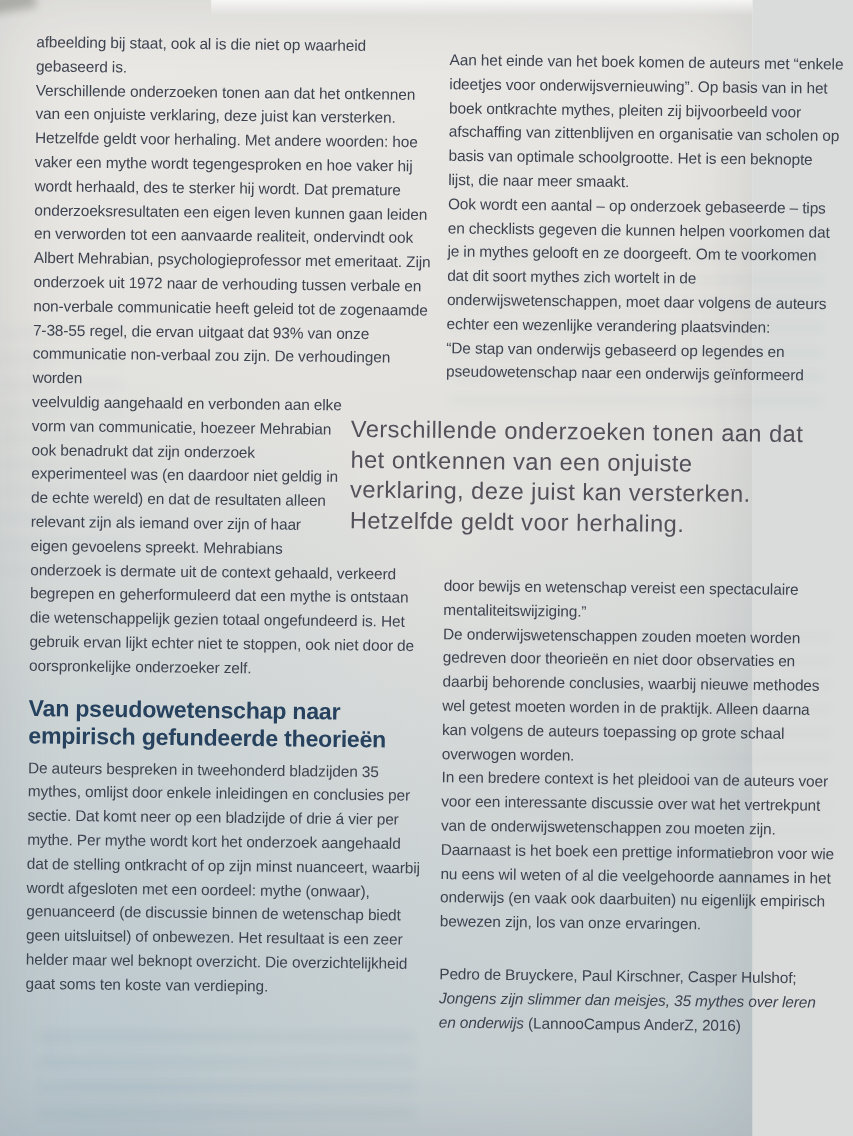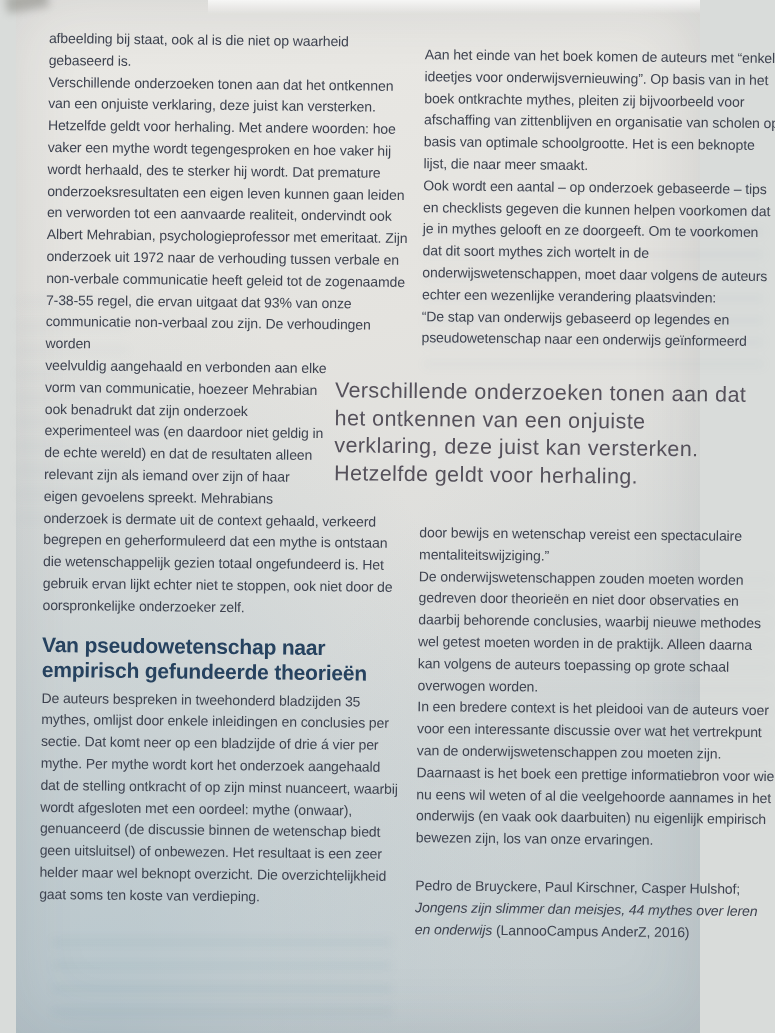--- a/index.html
+++ b/index.html
@@ -10,21 +10,20 @@
     background: #d9dcda;
   }
   .photo {
     position: relative;
     width: 684px; height: 1033px;
     background:
       radial-gradient(ellipse at 12% 102%, rgba(156,182,194,.50), rgba(156,182,194,0) 52%),
       radial-gradient(ellipse at 95% 100%, rgba(170,188,194,.38), rgba(170,188,194,0) 45%),
       linear-gradient(168deg, #eae9e5 0%, #e4e3df 34%, #dcdddb 62%, #ccd2d4 100%);
     box-shadow: inset 0 0 70px rgba(55,65,75,.14);
-    margin-left: 16px;
   }
   .photo::before { 
     content: ""; position: absolute; top: 0; left: 28%; right: 0; height: 14px;
     background: linear-gradient(180deg, rgba(255,255,255,.75), rgba(255,255,255,0));
     pointer-events: none;
   }
   .corner-shadow {
     position: absolute; top: -8px; left: -10px; width: 42px; height: 18px;
     background: #76766f; opacity: .45; filter: blur(4px); transform: rotate(-10deg);
   }
@@ -97,18 +96,18 @@
       <div class="para">“De stap van onderwijs gebaseerd op legendes en pseudowetenschap naar een onderwijs geïnformeerd</div>
     </div>
 
     <div class="pull-quote">Verschillende onderzoeken tonen aan dat het ontkennen van een onjuiste verklaring, deze juist kan versterken. Hetzelfde geldt voor herhaling.</div>
 
     <div class="col-right-lower">
       <div class="para">door bewijs en wetenschap vereist een spectaculaire mentaliteitswijziging.”</div>
       <div class="para">De onderwijswetenschappen zouden moeten worden gedreven door theorieën en niet door observaties en daarbij behorende conclusies, waarbij nieuwe methodes wel getest moeten worden in de praktijk. Alleen daarna kan volgens de auteurs toepassing op grote schaal overwogen worden.</div>
       <div class="para">In een bredere context is het pleidooi van de auteurs voer voor een interessante discussie over wat het vertrekpunt van de onderwijswetenschappen zou moeten zijn. Daarnaast is het boek een prettige informatiebron voor wie nu eens wil weten of al die veelgehoorde aannames in het onderwijs (en vaak ook daarbuiten) nu eigenlijk empirisch bewezen zijn, los van onze ervaringen.</div>
       <div class="para citation">
-        <span>Pedro de Bruyckere, Paul Kirschner, Casper Hulshof; </span><span class="italic">Jongens zijn slimmer dan meisjes, 44 mythes over leren en onderwijs</span><span> (LannooCampus AnderZ, 2016)</span>
+        <span>Pedro de Bruyckere, Paul Kirschner, Casper Hulshof; </span><span class="italic">Jongens zijn slimmer dan meisjes, 35 mythes over leren en onderwijs</span><span> (LannooCampus AnderZ, 2016)</span>
       </div>
     </div>
 
   </div>
 </div>
 
 </body></html>

